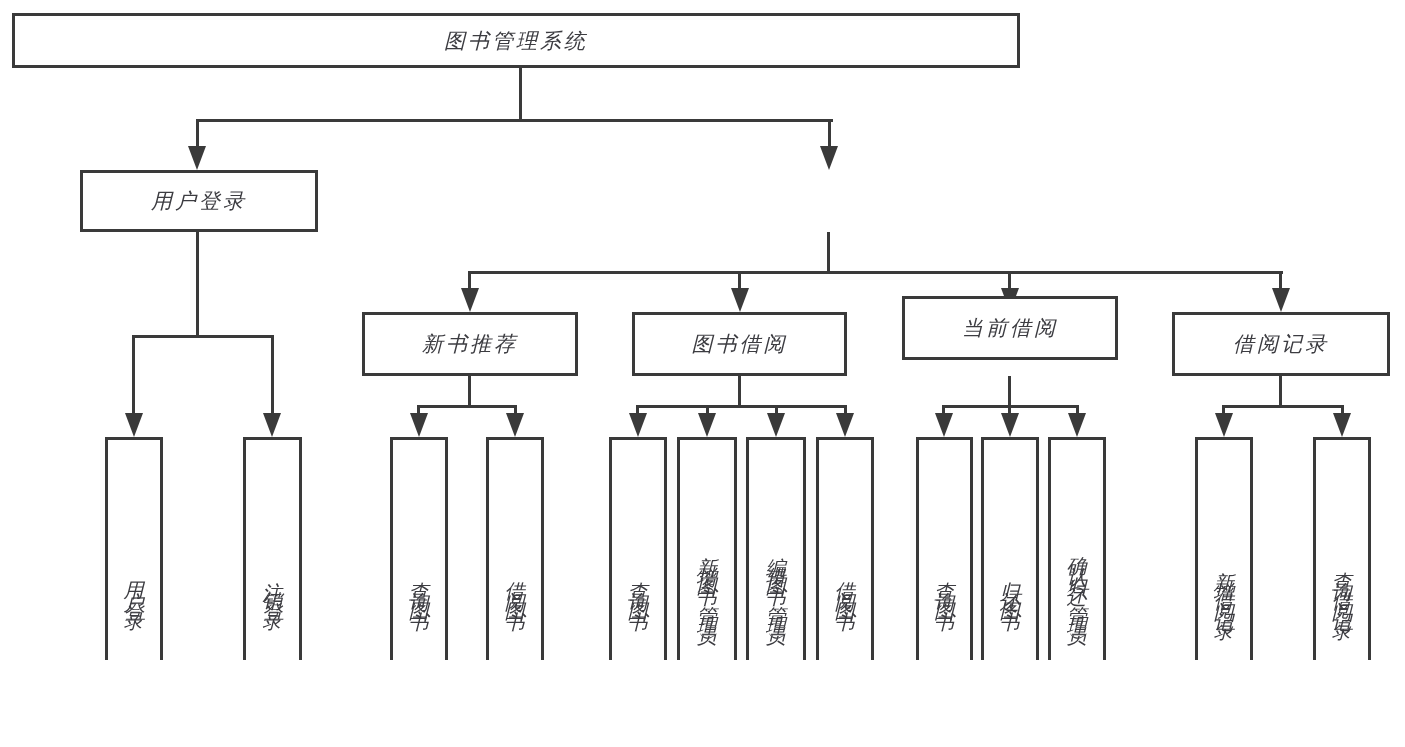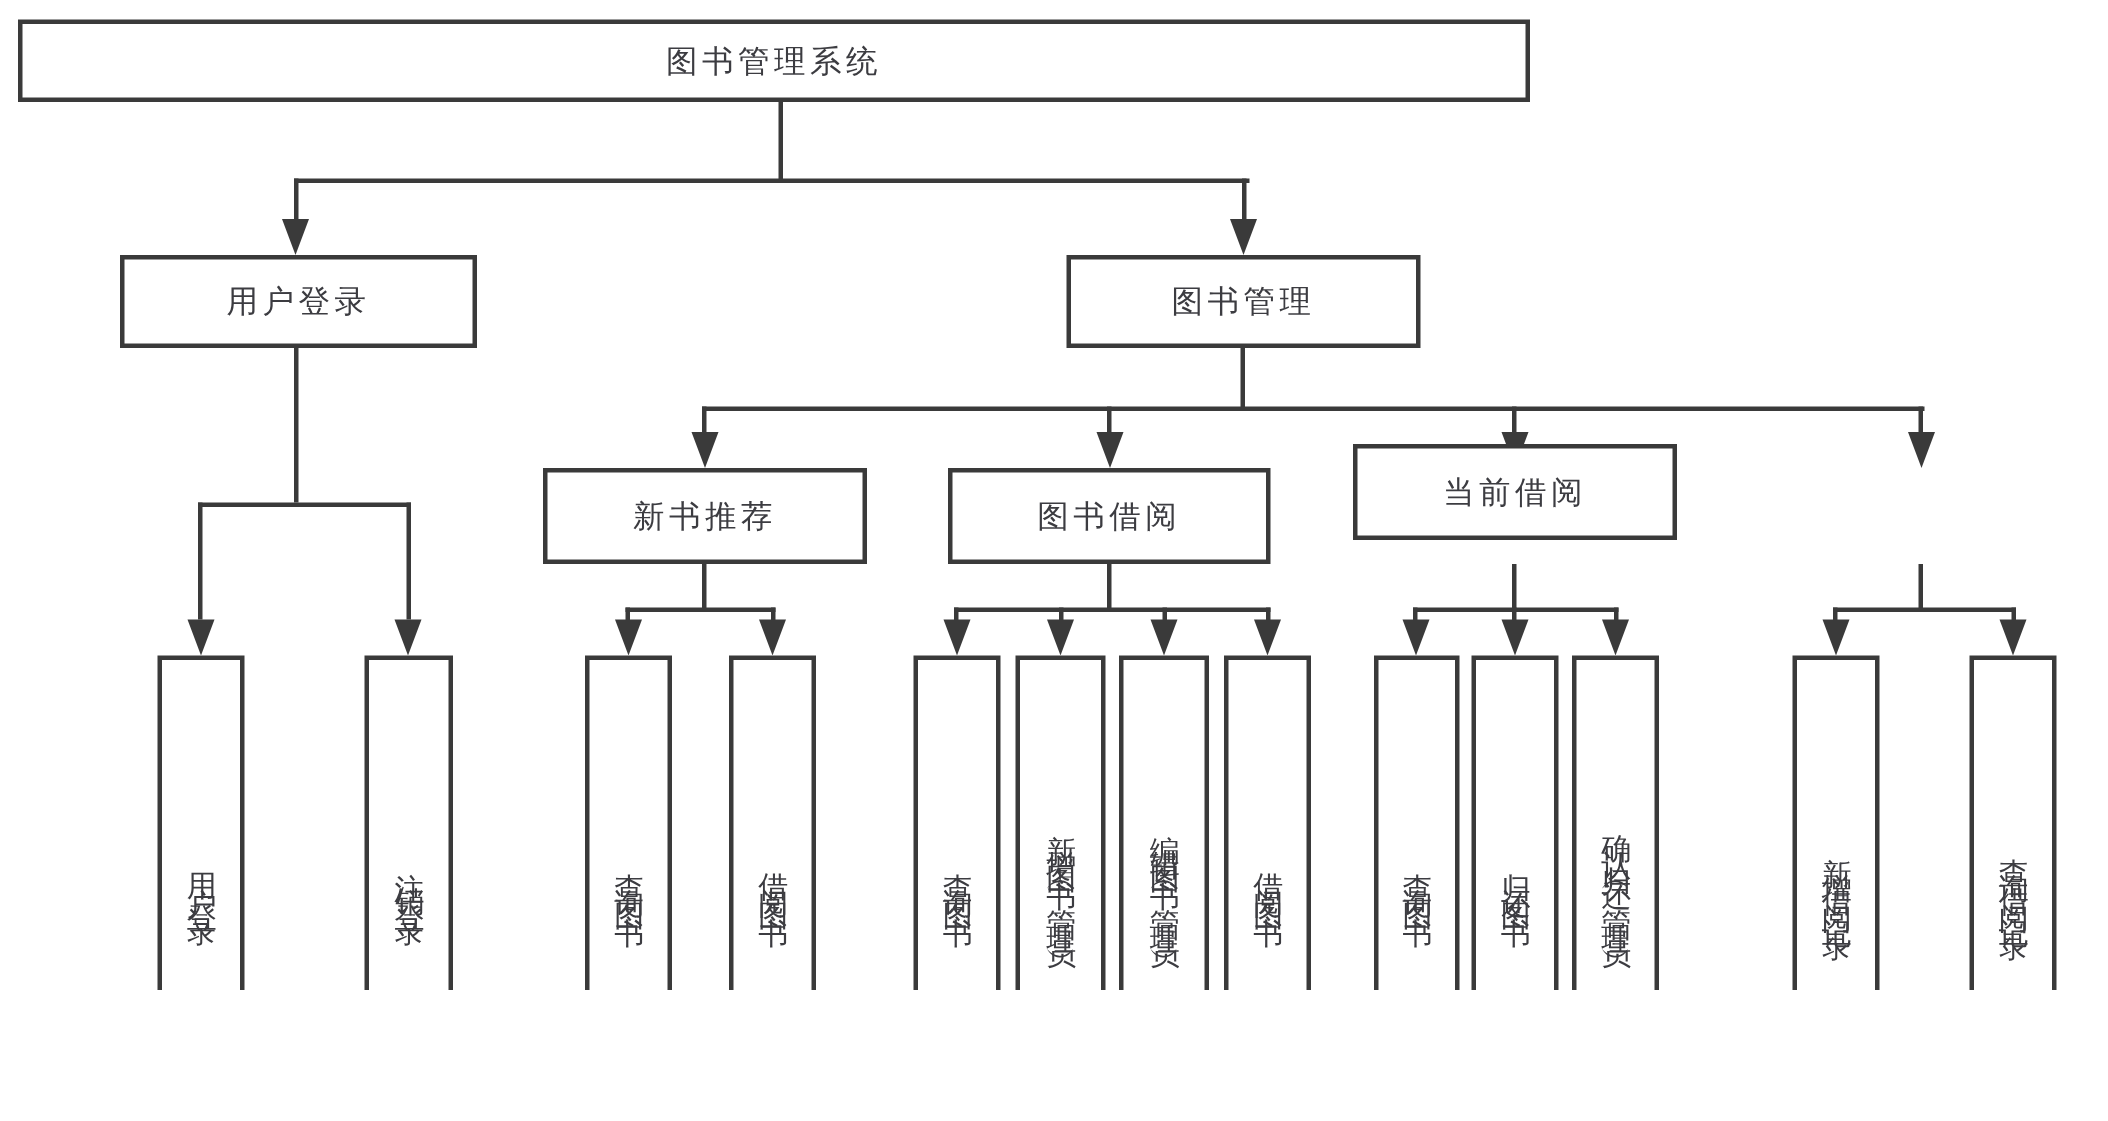--- a/index.html
+++ b/index.html
@@ -3,20 +3,21 @@
 <meta charset="utf-8">
 <style>
   html, body { margin: 0; padding: 0; background: #ffffff; }
   .canvas {
     position: relative;
     width: 1405px;
     height: 660px;
     background: #ffffff;
     font-family: "Liberation Sans", sans-serif;
     overflow: hidden;
+    font-style: italic;
   }
   .node {
     position: absolute;
     box-sizing: border-box;
     border: 3px solid #3a3a3a;
     background: #ffffff;
     display: flex;
     align-items: center;
     justify-content: center;
     color: #3c3c41;
@@ -67,23 +68,20 @@
   <div class="line" style="left:519px; top:67px; width:3px; height:53px"></div>
   <div class="line" style="left:196px; top:119px; width:637px; height:3px"></div>
   <div class="line" style="left:196px; top:119px; width:3px; height:29px"></div>
   <div class="arrow" style="left:188px; top:146px"></div>
   <div class="line" style="left:828px; top:119px; width:3px; height:29px"></div>
   <div class="arrow" style="left:820px; top:146px"></div>
 
   <div class="node h" style="left:80px; top:170px; width:238px; height:62px">
     <span>用户登录</span>
   </div>
-  <div class="node h" style="left:711px; top:170px; width:236px; height:62px">
-    <span>图书管理</span>
-  </div>
 
   <div class="line" style="left:196px; top:232px; width:3px; height:103px"></div>
   <div class="line" style="left:132px; top:335px; width:142px; height:3px"></div>
   <div class="line" style="left:132px; top:335px; width:3px; height:78px"></div>
   <div class="arrow" style="left:125px; top:413px"></div>
   <div class="line" style="left:271px; top:335px; width:3px; height:78px"></div>
   <div class="arrow" style="left:263px; top:413px"></div>
 
   <div class="line" style="left:827px; top:232px; width:3px; height:41px"></div>
   <div class="line" style="left:468px; top:271px; width:815px; height:3px"></div>
@@ -97,20 +95,23 @@
   <div class="arrow" style="left:1272px; top:288px"></div>
 
   <div class="node h" style="left:632px; top:312px; width:215px; height:64px">
     <span>图书借阅</span>
   </div>
   <div class="node h" style="left:362px; top:312px; width:216px; height:64px">
     <span>新书推荐</span>
   </div>
   <div class="node h" style="left:902px; top:296px; width:216px; height:64px">
     <span>当前借阅</span>
+  </div>
+  <div class="node h" style="left:1172px; top:312px; width:218px; height:64px">
+    <span>借阅记录</span>
   </div>
 
   <div class="line" style="left:468px; top:376px; width:3px; height:31px"></div>
   <div class="line" style="left:417px; top:405px; width:100px; height:3px"></div>
   <div class="line" style="left:417px; top:405px; width:3px; height:10px"></div>
   <div class="arrow" style="left:410px; top:413px"></div>
   <div class="line" style="left:514px; top:405px; width:3px; height:10px"></div>
   <div class="arrow" style="left:506px; top:413px"></div>
 
   <div class="line" style="left:738px; top:376px; width:3px; height:31px"></div>

